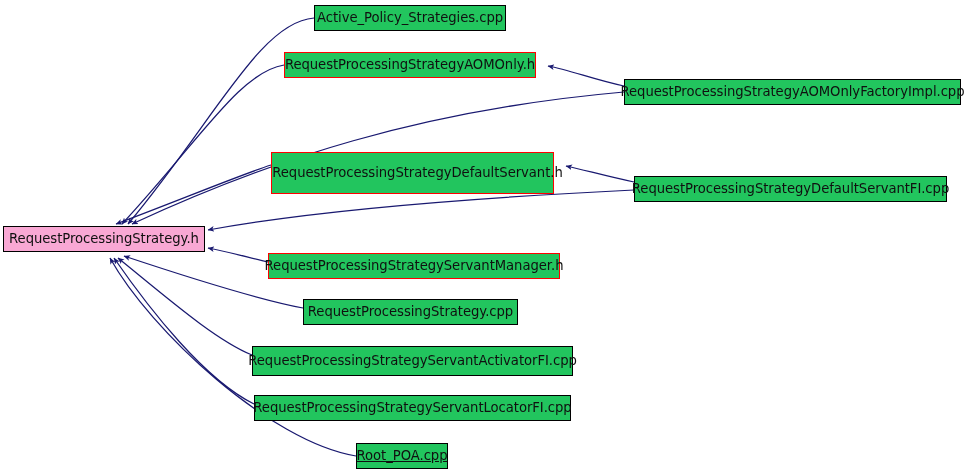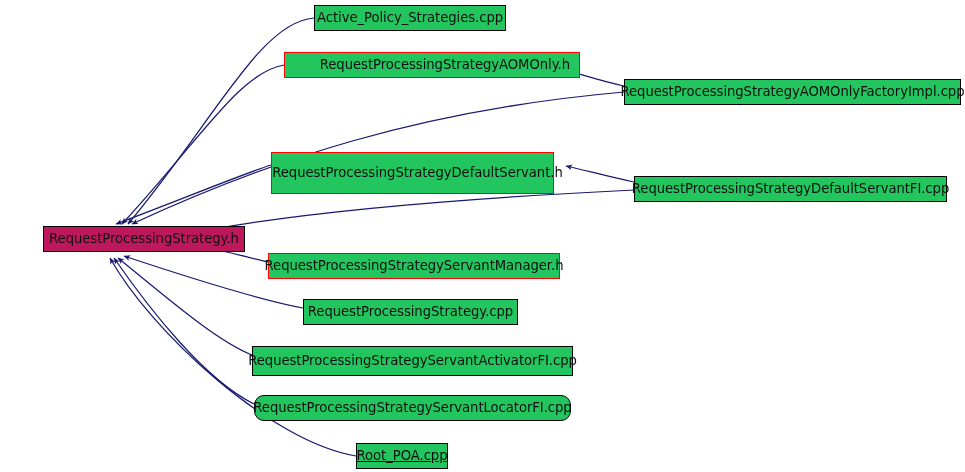--- a/index.html
+++ b/index.html
@@ -33,23 +33,22 @@
     justify-content: center;
     background: #22c55e;
     border: 1px solid #000000;
     font-size: 13.2px;
     color: #101010;
     white-space: nowrap;
     letter-spacing: -0.05px;
     z-index: 5;
   }
   .node.root {
-    background: #be185d;
+    background: #f9a8d4;
     border: 1px solid #000000;
-    margin-left: 40px;
   }
   .node.header {
     border: 1px solid #ff0000;
   }
   .node-label {
     display: block;
     line-height: 1;
     padding: 0 9px;
   }
 </style>
@@ -75,40 +74,40 @@
       <path d="M 252,355 C 215,340 165,296 118,258" fill="none" stroke="#191970" stroke-width="1.25" marker-end="url(#arrowhead)"></path>
       <path d="M 254,404 C 205,380 150,310 114,258" fill="none" stroke="#191970" stroke-width="1.25" marker-end="url(#arrowhead)"></path>
       <path d="M 356,456 C 270,442 150,330 110,258" fill="none" stroke="#191970" stroke-width="1.25" marker-end="url(#arrowhead)"></path>
     </svg>
 <div class="node root" style="left: 3px; top: 226px; width: 202px; height: 26px;">
       <span class="node-label">RequestProcessingStrategy.h</span>
     </div>
     <div class="node" style="left: 314px; top: 5px; width: 192px; height: 26px;">
       <span class="node-label">Active_Policy_Strategies.cpp</span>
     </div>
-    <div class="node header" style="left: 284px; top: 52px; width: 296px; height: 26px; justify-content: flex-end;">
+    <div class="node header" style="left: 284px; top: 52px; width: 252px; height: 26px;">
       <span class="node-label">RequestProcessingStrategyAOMOnly.h</span>
     </div>
     <div class="node" style="left: 624px; top: 79px; width: 337px; height: 26px;">
       <span class="node-label">RequestProcessingStrategyAOMOnlyFactoryImpl.cpp</span>
     </div>
     <div class="node header" style="left: 271px; top: 152px; width: 283px; height: 42px; padding-left: 10px;">
       <span class="node-label">RequestProcessingStrategyDefaultServant.h</span>
     </div>
     <div class="node" style="left: 634px; top: 176px; width: 313px; height: 26px;">
       <span class="node-label">RequestProcessingStrategyDefaultServantFI.cpp</span>
     </div>
     <div class="node header" style="left: 268px; top: 253px; width: 292px; height: 26px;">
       <span class="node-label">RequestProcessingStrategyServantManager.h</span>
     </div>
     <div class="node" style="left: 303px; top: 299px; width: 215px; height: 26px;">
       <span class="node-label">RequestProcessingStrategy.cpp</span>
     </div>
     <div class="node" style="left: 252px; top: 346px; width: 321px; height: 30px;">
       <span class="node-label">RequestProcessingStrategyServantActivatorFI.cpp</span>
     </div>
-    <div class="node" style="left: 254px; top: 395px; width: 317px; height: 26px; border-radius: 10px;">
+    <div class="node" style="left: 254px; top: 395px; width: 317px; height: 26px;">
       <span class="node-label">RequestProcessingStrategyServantLocatorFI.cpp</span>
     </div>
     <div class="node" style="left: 356px; top: 443px; width: 92px; height: 26px; text-decoration: underline;">
       <span class="node-label">Root_POA.cpp</span>
     </div>
   </div>
 
 </body></html>

